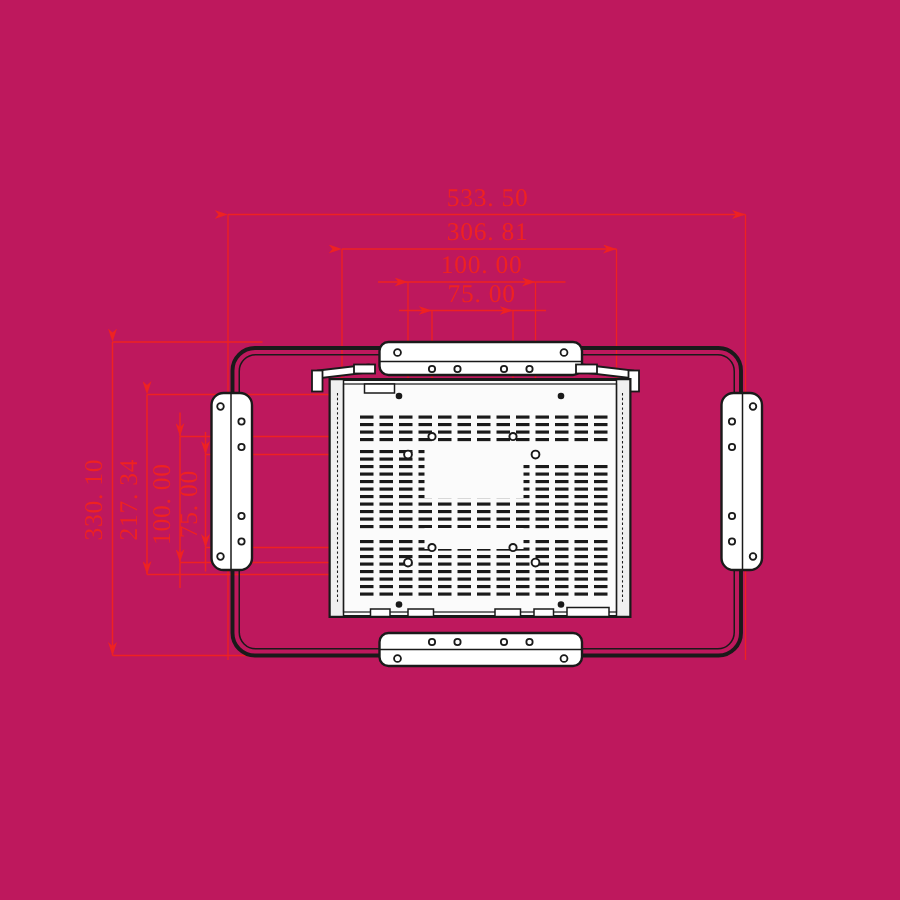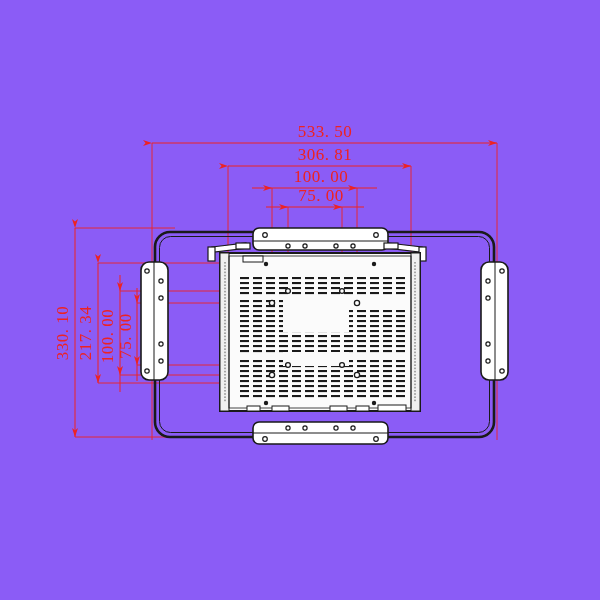--- a/index.html
+++ b/index.html
@@ -4,21 +4,21 @@
 <style>
   html, body {
     margin: 0;
     padding: 0;
     background: #ffffff;
   }
   #canvas {
     position: relative;
     width: 600px;
     height: 600px;
-    background: #8b5cf6;
+    background: #be185d;
     font-family: "Liberation Serif", serif;
     overflow: hidden;
   }
   #drawing {
     position: absolute;
     left: 0;
     top: 0;
   }
   .dim-text {
     font-family: "Liberation Serif", serif;

